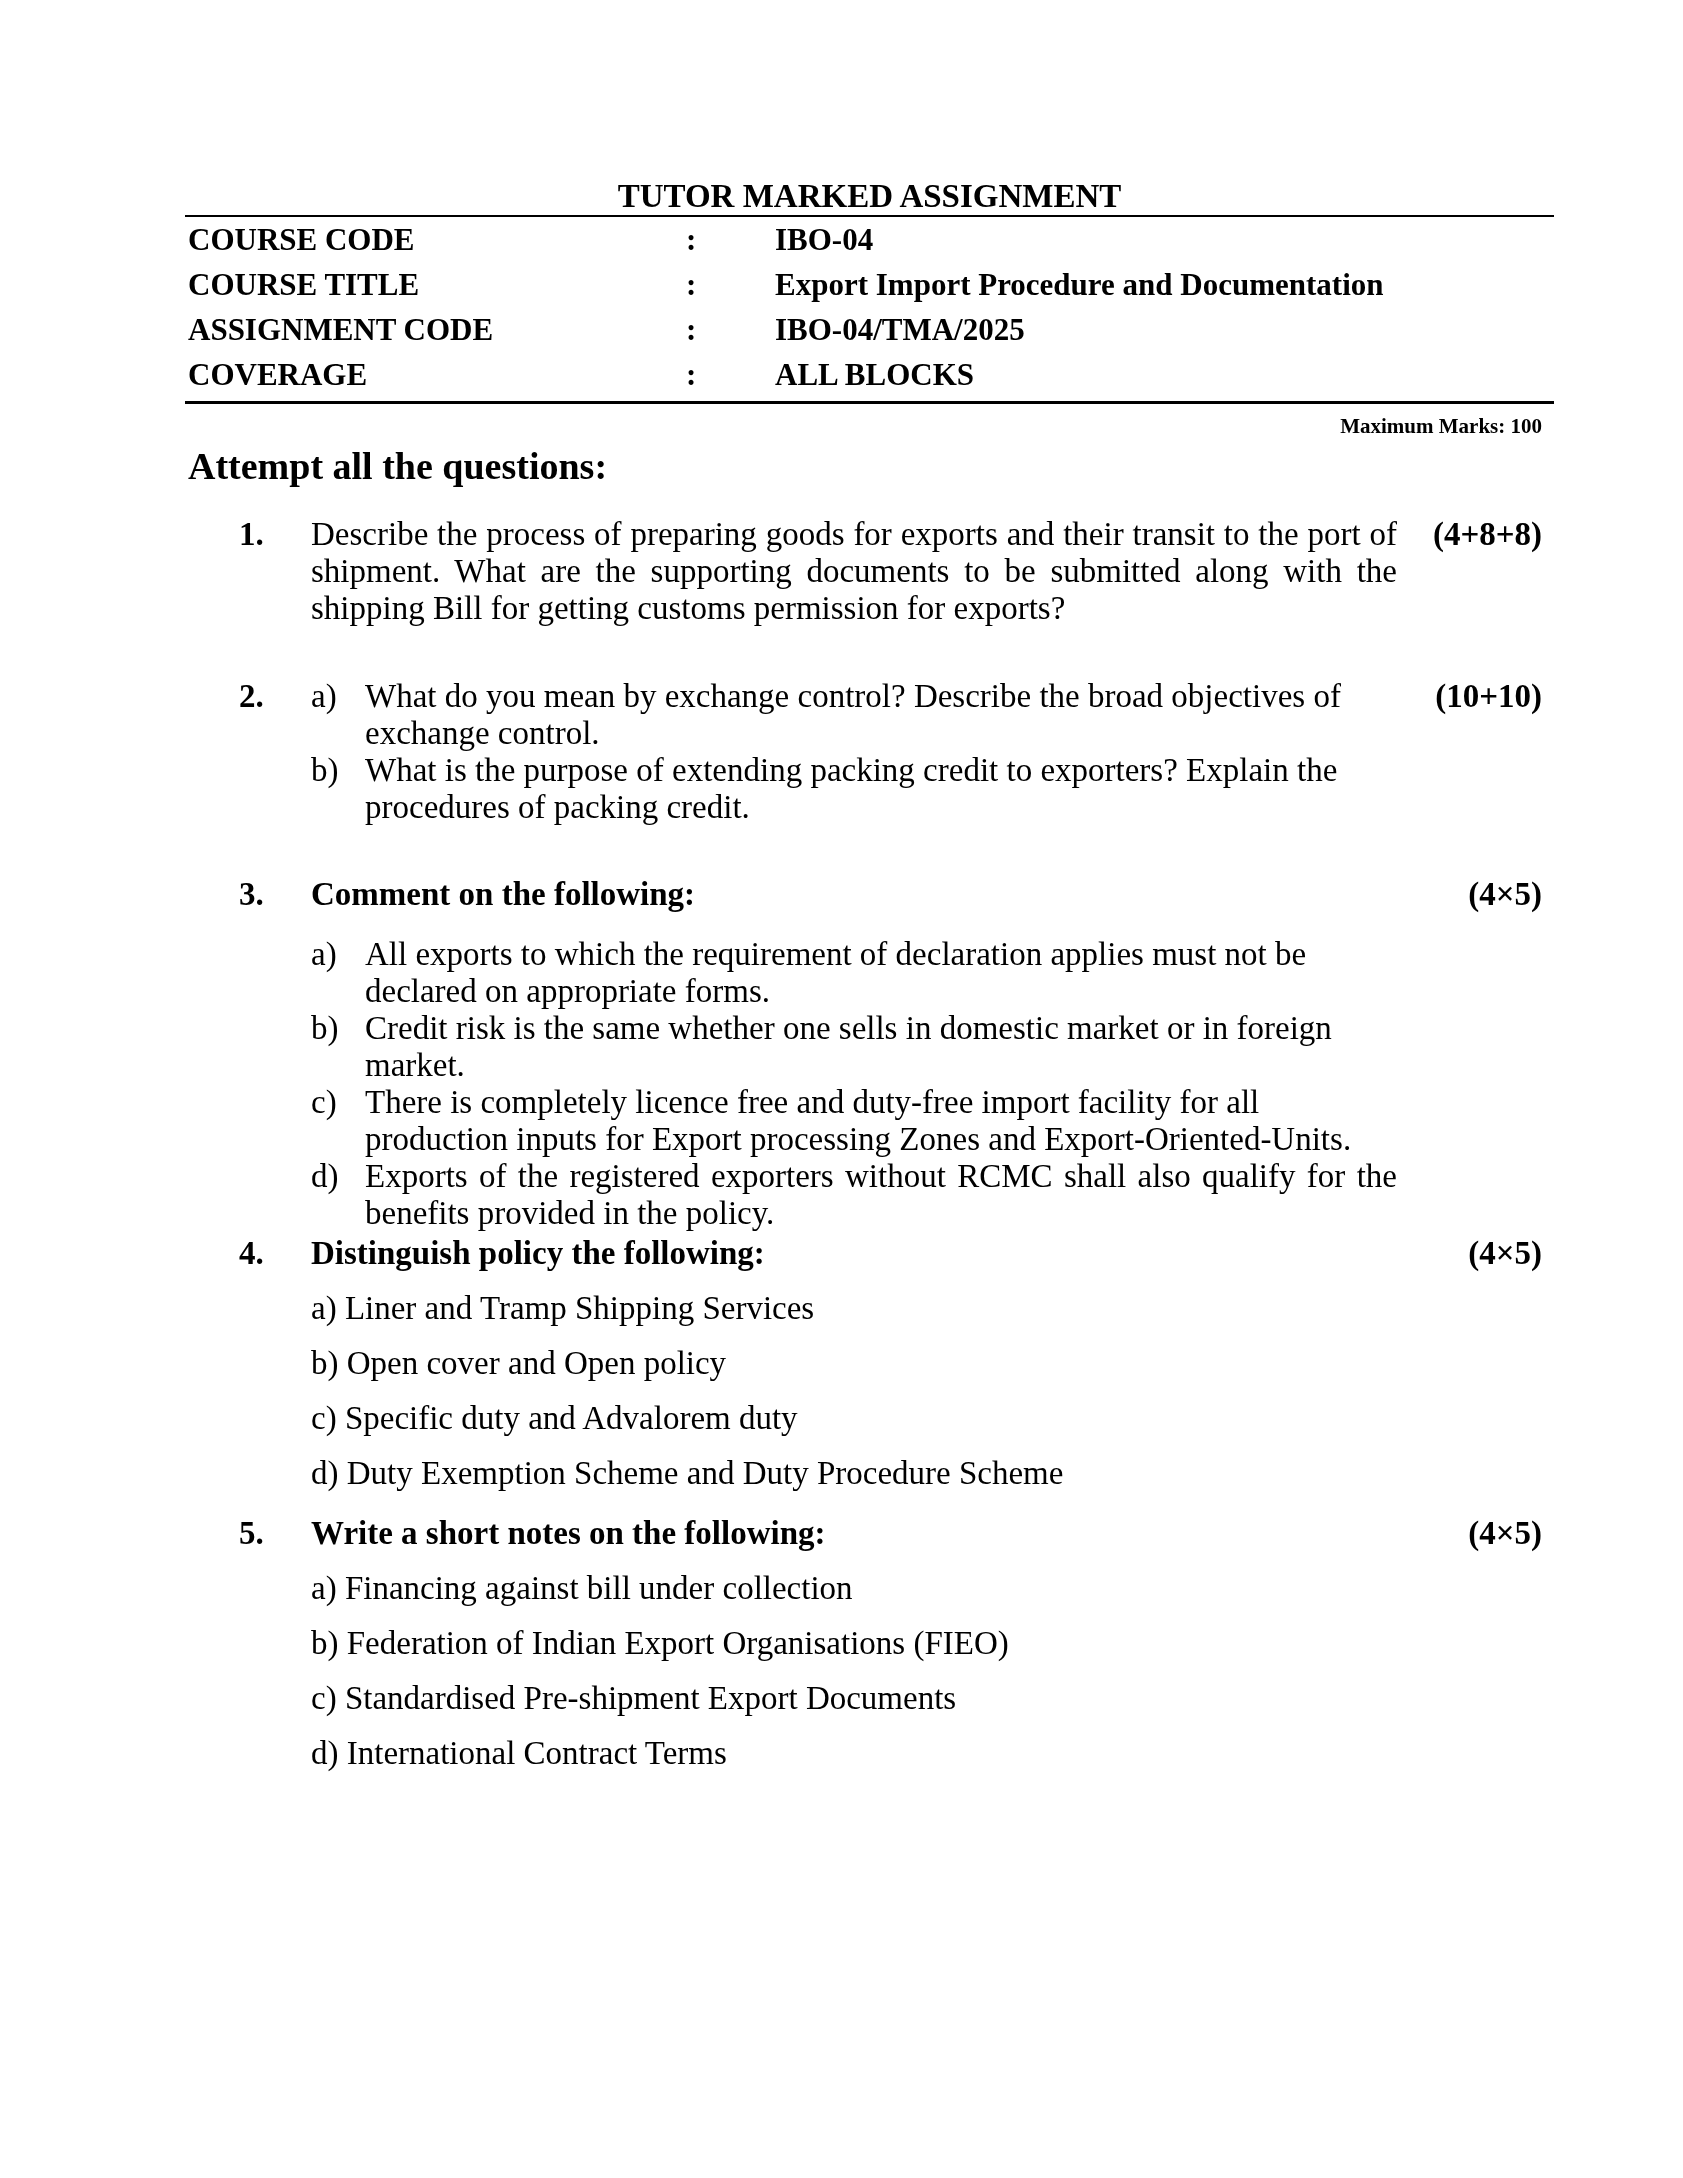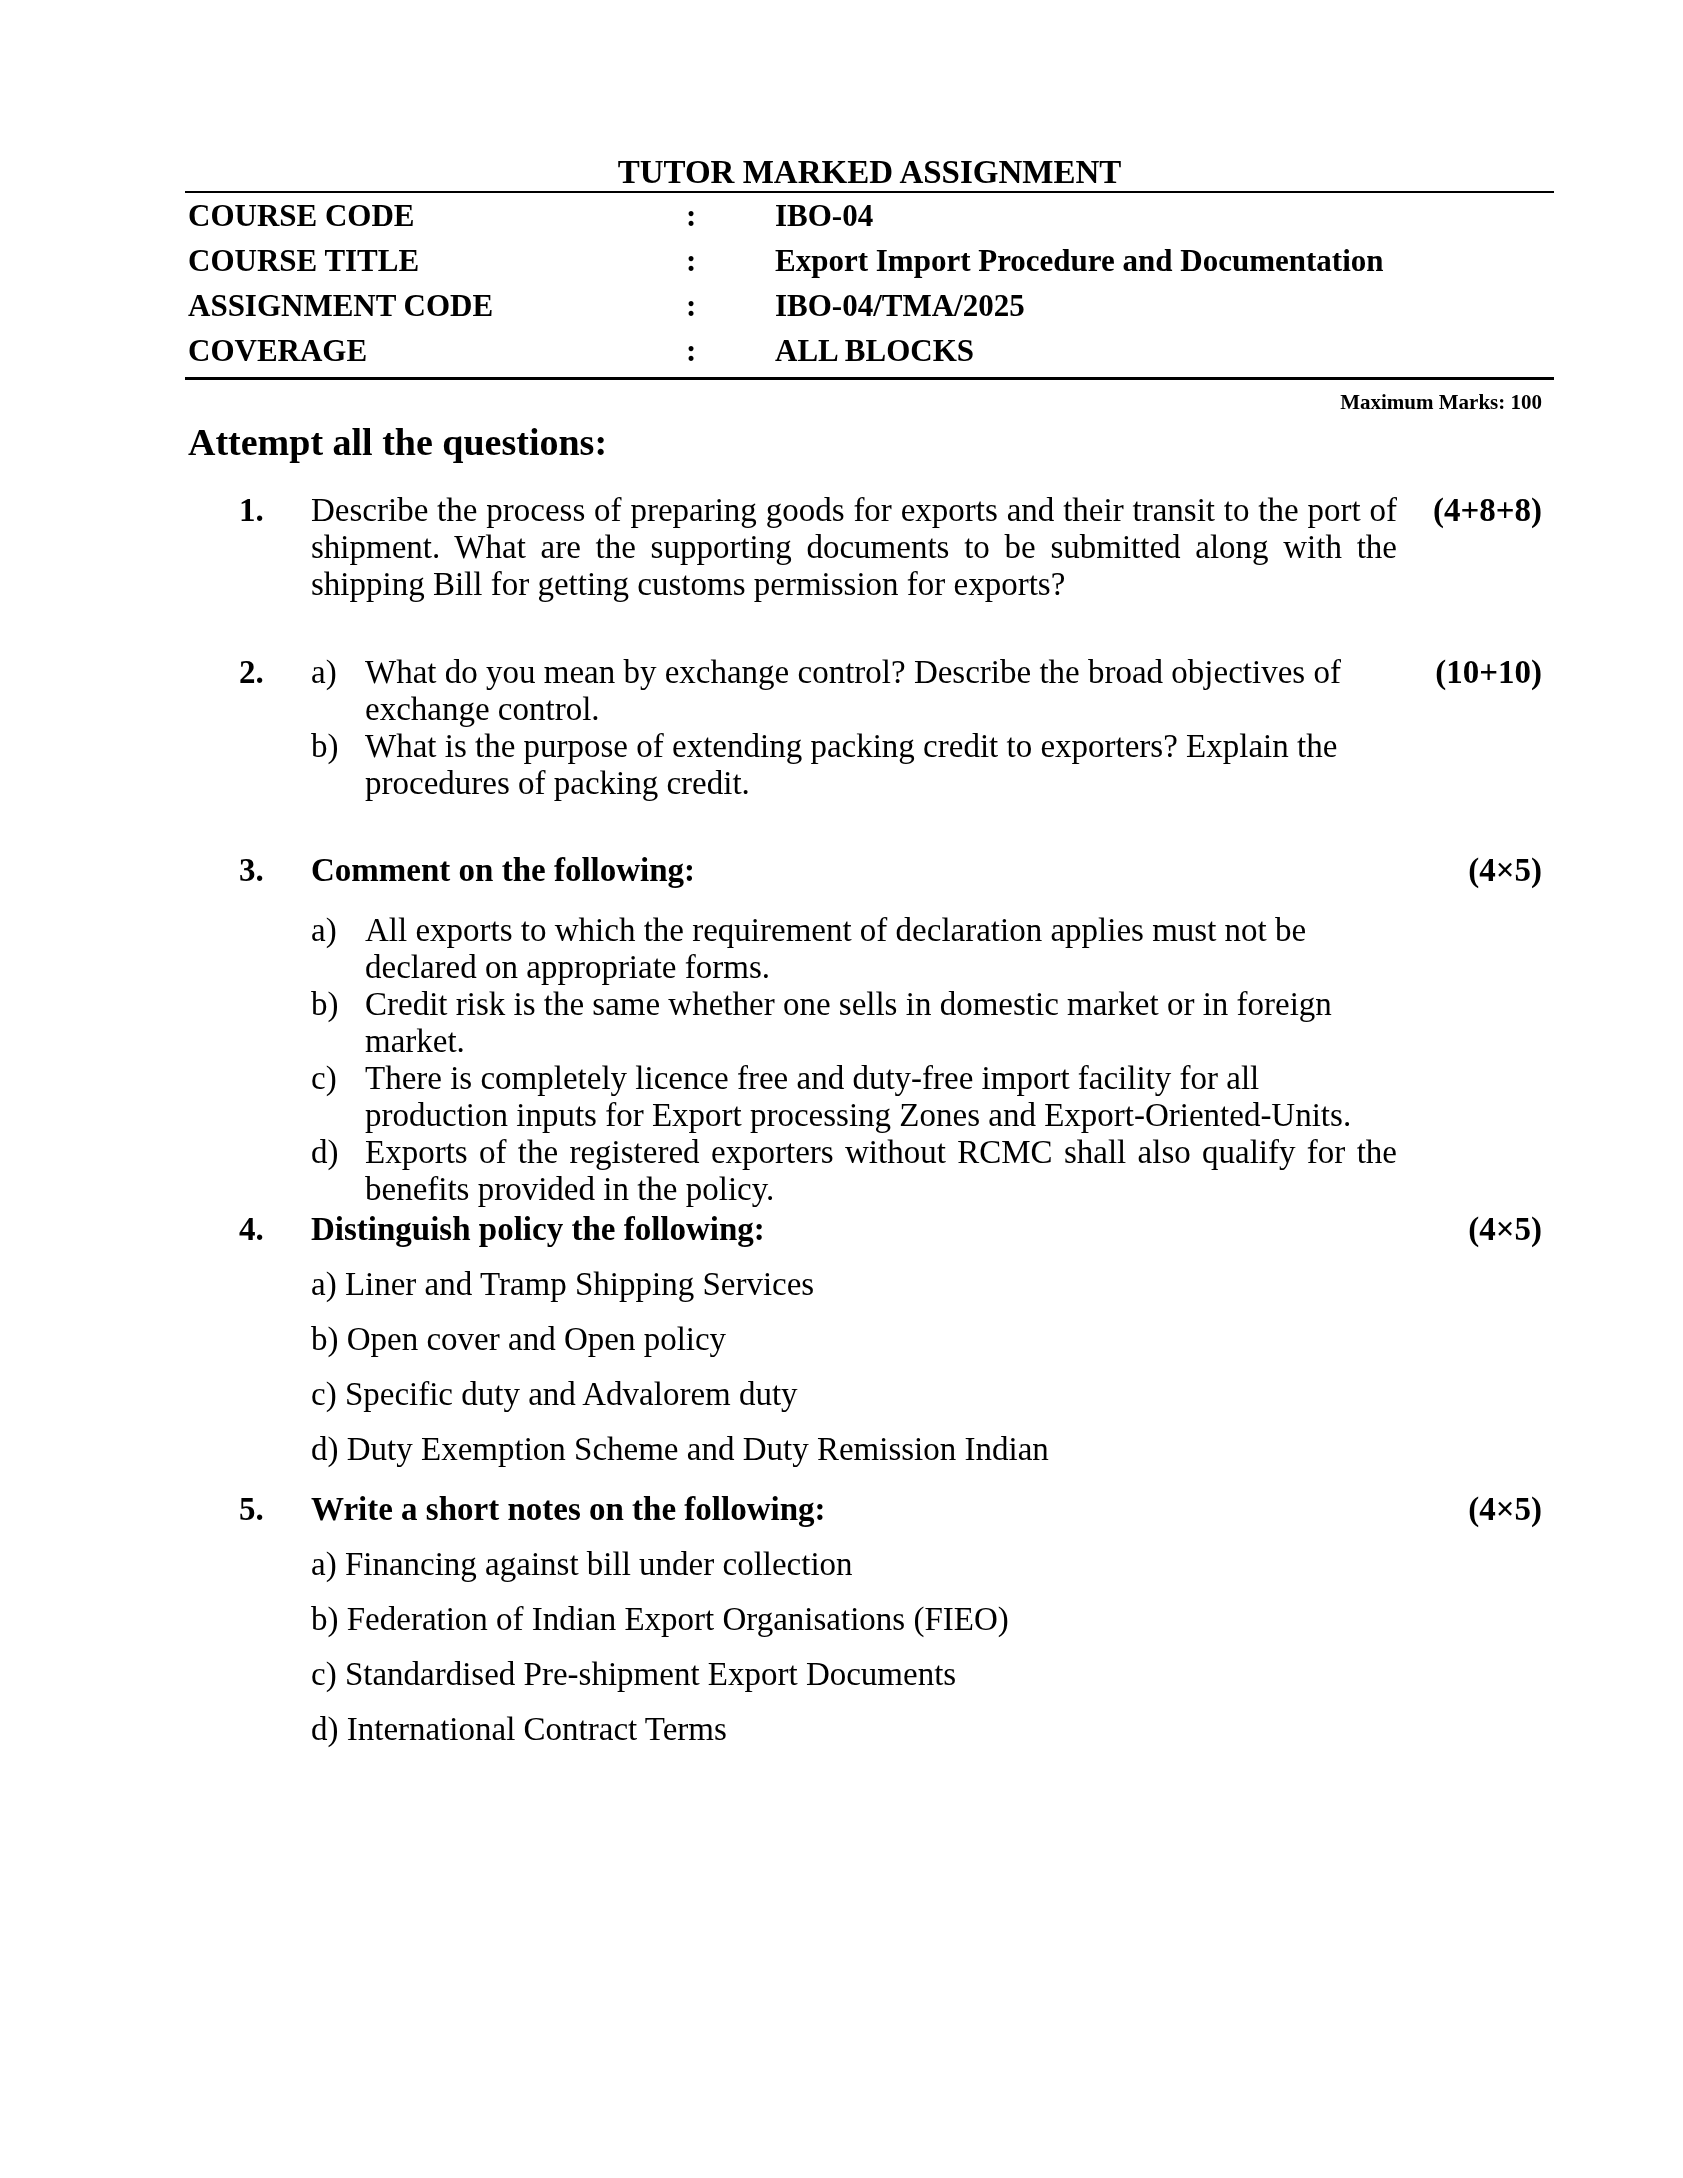--- a/index.html
+++ b/index.html
@@ -8,21 +8,21 @@
     width: 1683px;
     height: 2178px;
     background: #ffffff;
     color: #000000;
     font-family: "Liberation Serif", serif;
     overflow: hidden;
   }
   .content {
     position: absolute;
     left: 185px;
-    top: 154px;
+    top: 178px;
     width: 1369px;
   }
   .doc-title {
     text-align: center;
     font-weight: bold;
     font-size: 33px;
     line-height: 36px;
   }
   .rule-top { height: 2px; background: #000; margin-top: 1px; }
   .rule-bottom { height: 3px; background: #000; margin-top: 4px; }
@@ -177,21 +177,21 @@
         <div class="q-marks">(4×5)</div>
       </div>
 
       <div class="q q4">
         <div class="q-num">4.</div>
         <div class="q-body">
           <div class="q-heading">Distinguish policy the following:</div>
           <div class="item-inline">a) Liner and Tramp Shipping Services</div>
           <div class="item-inline">b) Open cover and Open policy</div>
           <div class="item-inline">c) Specific duty and Advalorem duty</div>
-          <div class="item-inline">d) Duty Exemption Scheme and Duty Remission Indian</div>
+          <div class="item-inline">d) Duty Exemption Scheme and Duty Procedure Scheme</div>
         </div>
         <div class="q-marks">(4×5)</div>
       </div>
 
       <div class="q q5">
         <div class="q-num">5.</div>
         <div class="q-body">
           <div class="q-heading">Write a short notes on the following:</div>
           <div class="item-inline">a) Financing against bill under collection</div>
           <div class="item-inline">b) Federation of Indian Export Organisations (FIEO)</div>

